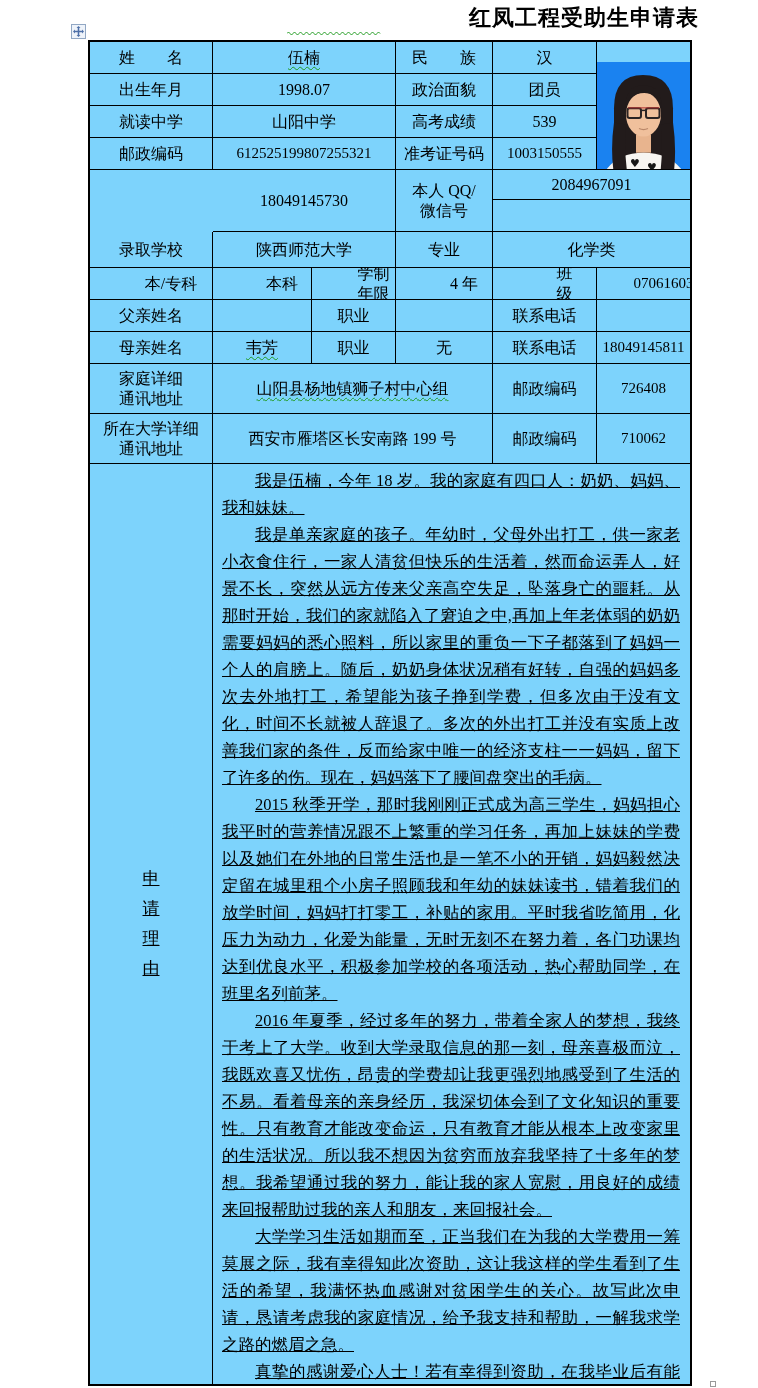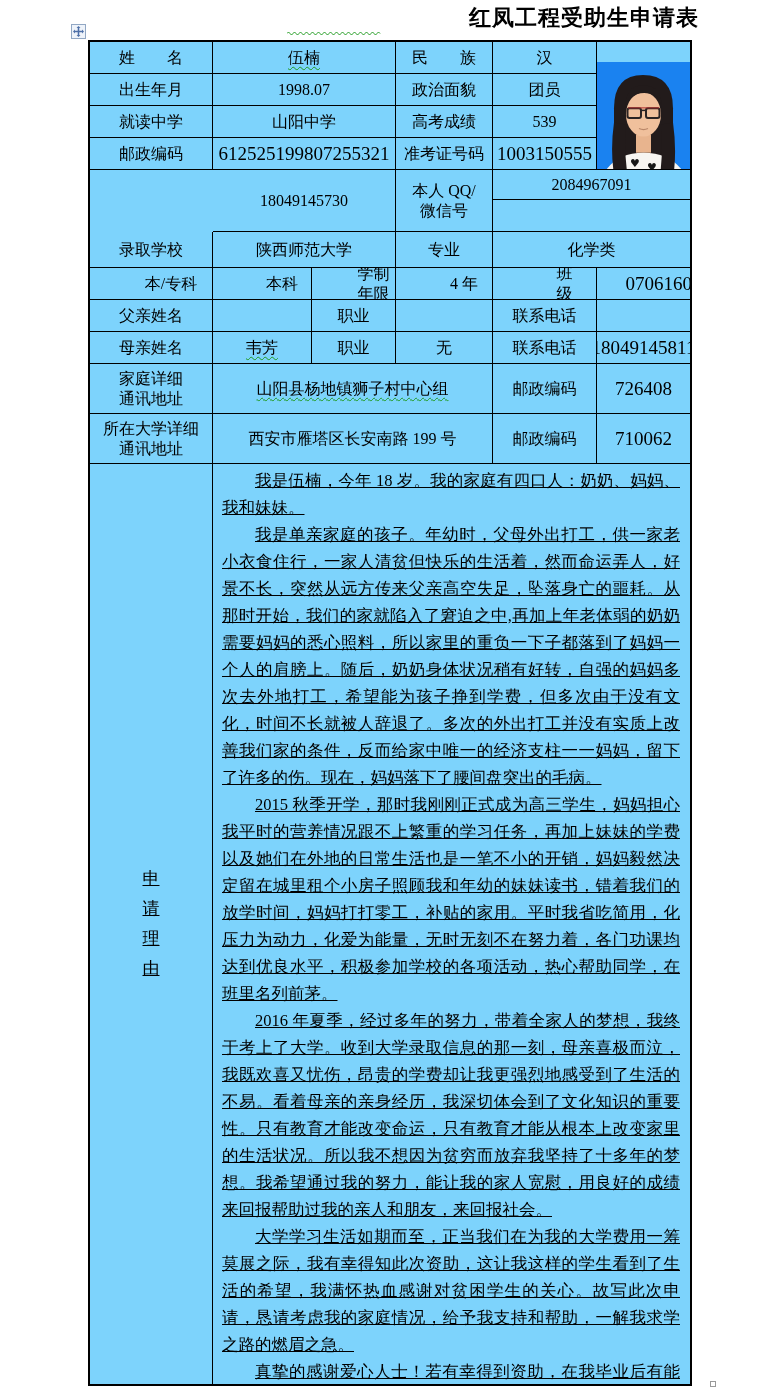--- a/index.html
+++ b/index.html
@@ -30,21 +30,21 @@
     grid-template-rows:32px 32px 32px 32px 30px 32px 36px 32px 32px 32px 50px 50px 920px;
     border:2px solid #000;
     background:#7dd3fc;
   }
   .cell {
     border-right:1px solid #000; border-bottom:1px solid #000;
     display:flex; align-items:center; justify-content:center;
     text-align:center; font-size:16px; line-height:1.25;
     white-space:pre-line; overflow:hidden;
   }
-  .cell.num { font-size:19px; letter-spacing:0px; }
+  .cell.num { font-size:15px; letter-spacing:0px; }
   .cell.lastcol { border-right:none; }
   .cell.lastrow { border-bottom:none;text-decoration:underline; }
   .sq-green { text-decoration:underline; text-decoration-style:wavy;
     text-decoration-color:#1f9a1f; text-decoration-thickness:1px; text-underline-offset:3px; }
   
   .c1{grid-column:1;} .c2{grid-column:2;} .c3{grid-column:3;} .c4{grid-column:4;}
   .c5{grid-column:5;} .c6{grid-column:6;}
   .c2-3{grid-column:2/4;} .c2-4{grid-column:2/5;} .c5-6{grid-column:5/7;}
   .r1{grid-row:1;} .r2{grid-row:2;} .r3{grid-row:3;text-align:right;} .r4{grid-row:4;}
   .r5-6{grid-row:5/7;} .r5{grid-row:5;} .r6{grid-row:6;} .r7{grid-row:7;}

